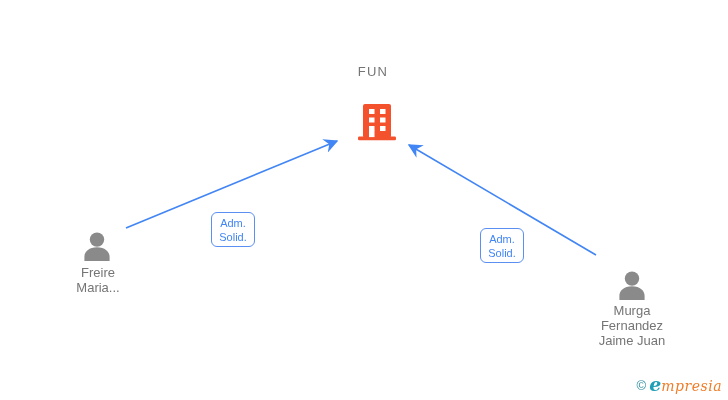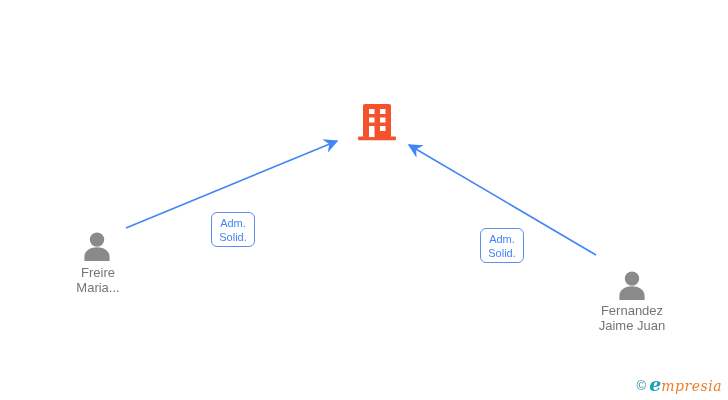--- a/index.html
+++ b/index.html
@@ -64,20 +64,21 @@
         <path d="M0,0 L10,5 L0,10 L3.2,5 Z" fill="#4285f4"></path>
       </marker>
     </defs>
     <g fill="none" stroke-width="1.6" stroke="#4285f4">
       <line x1="126" y1="228" x2="337" y2="141" marker-end="url(#arrowhead)"></line>
       <line x1="596" y1="255" x2="409" y2="145" marker-end="url(#arrowhead)"></line>
     </g>
   </svg>
 
   <div class="company-name">
+    <div>FUN</div>
   </div>
   <svg class="building-svg" width="38" height="38" viewBox="0 0 38 38">
     <g fill="#f4522d">
       <rect x="0" y="33.6" width="38" height="3.6" rx="1.2"></rect>
       <rect x="5" y="1" width="28" height="34" rx="2"></rect>
     </g>
     <g fill="#ffffff">
       <rect x="11" y="6" width="5.5" height="5"></rect>
       <rect x="22" y="6" width="5.5" height="5"></rect>
       <rect x="11" y="14.5" width="5.5" height="5"></rect>
@@ -109,20 +110,21 @@
     <div>Maria...</div>
   </div>
 
   <svg class="person-svg-right" width="30" height="29" viewBox="0 0 30 29">
     <g fill="#8a8a8a">
       <circle cx="15" cy="7.6" r="7.2"></circle>
       <path d="M15,15.2 c-8.2,0 -12.6,4.6 -12.6,9.6 L2.4,29 L27.6,29 L27.6,24.8 c0,-5 -4.4,-9.6 -12.6,-9.6 z"></path>
     </g>
   </svg>
   <div class="person-name person-name-right">
+    <div>Murga</div>
     <div>Fernandez</div>
     <div>Jaime Juan</div>
   </div>
 
   <div class="watermark">
     <span class="wm-copy">©</span><span class="wm-lead">e</span><span class="wm-rest">mpresia</span>
   </div>
 
 </div>
 

